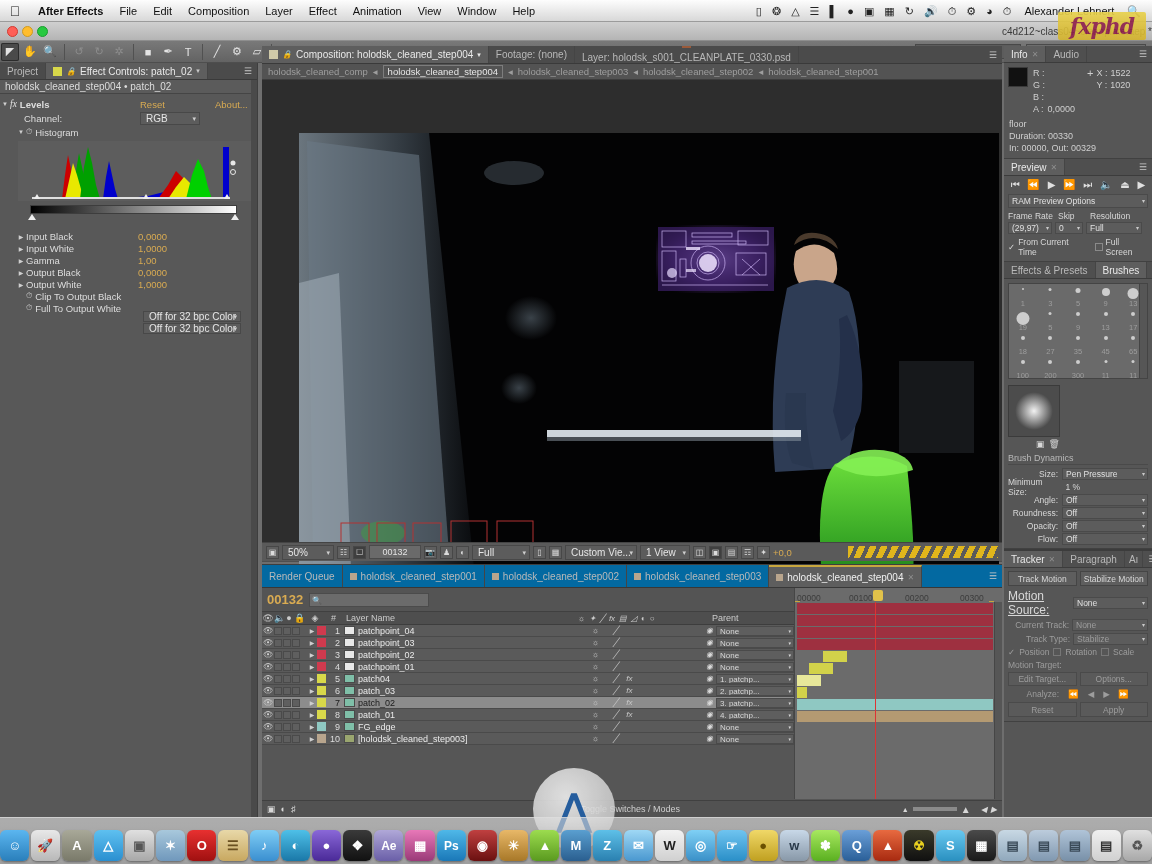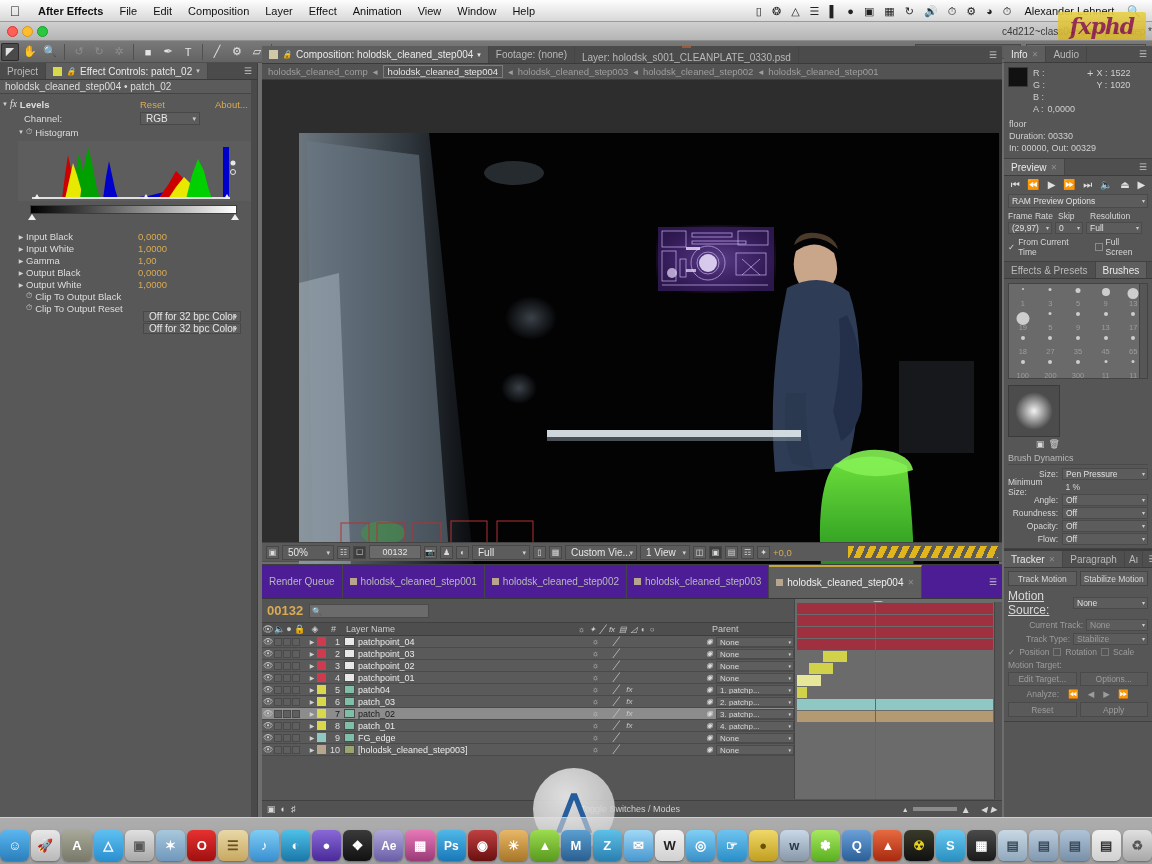--- a/index.html
+++ b/index.html
@@ -115,21 +115,21 @@
     font-size:7.5px; color:#9d9d9d; }
   #brushprev { width:52px; height:52px; background:#4c4c4c; border:1px solid #3b3b3b;
     position:relative; overflow:hidden; }
   #brushprev:after { content:""; position:absolute; left:50%; top:50%; width:38px; height:38px;
     transform:translate(-50%,-50%); border-radius:50%;
     background:radial-gradient(circle,#f2f2f2 0%,rgba(242,242,242,0) 70%); }
 
   
   #timeline { left:262px; top:564px; width:740px; height:253px; background:#565656;
     border-top:1px solid #3e3e3e; }
-  #tl-tabs { height:34px; background:#4c1d95; display:flex; border-bottom:1px solid #383838; }
+  #tl-tabs { height:23px; background:#0369a1; display:flex; border-bottom:1px solid #383838; }
   #tl-tabs .ptab.active { background:#5e5e5e; color:#f0f0f0; border-top:2px solid #c8a63e; }
   .tlswatch { width:7px; height:7px; margin-right:4px; display:inline-block; }
   #tl-ctrl { height:24px; background:#545454; display:flex; align-items:center;
     padding:0 5px; gap:6px; border-bottom:1px solid #404040; position:relative; }
   #tl-time { font-size:13px; color:#d9ab52; font-weight:bold; }
   #tl-search { width:120px; height:14px; background:#6b6b6b; border:1px solid #4b4b4b;
     font-size:9px; color:#bdbdbd; line-height:12px; padding-left:14px; position:relative; }
   #tl-search:before { content:"\1F50D"; position:absolute; left:2px; top:1px; font-size:8px; }
   #tl-switches { margin-left:auto; display:flex; gap:4px; align-items:center; padding-right:4px; }
   #ruler { position:absolute; right:0; top:0; width:208px; height:24px; background:#6b6b6b;
@@ -334,21 +334,21 @@
         <span class="lbl">Output White</span>
         <span class="val">1,0000</span>
       </div>
       <div class="ec-row" style="height:12px;padding-left:26px;">
         <span style="font-size:8px;padding-right:3px;">⏱</span>
         <span class="lbl">Clip To Output Black</span>
         <span class="dd sw" style="width:98px;height:11px;line-height:9px;">Off for 32 bpc Color</span>
       </div>
       <div class="ec-row" style="height:12px;padding-left:26px;">
         <span style="font-size:8px;padding-right:3px;">⏱</span>
-        <span class="lbl">Clip To Output Reset</span>
+        <span class="lbl">Full To Output White</span>
         <span class="dd sw" style="width:98px;height:11px;line-height:9px;">Off for 32 bpc Color</span>
       </div>
     </div>
   </div>
   <div style="position:absolute;right:0;top:17px;bottom:0;width:6px;background:#4a4a4a;"></div>
 </div>
 
 <div class="panel" id="comp">
   <div id="comp-tabs">
     <div class="ptab active" style="display:flex;align-items:center;gap:4px;">
@@ -726,21 +726,21 @@
       <div class="pmenu">☰</div>
     </div>
     <div style="display:flex;gap:3px;padding:3px 4px;">
       <div style="flex:1;background:#5e5e5e;border:1px solid #454545;font-size:8.5px;text-align:center;line-height:14px;height:15px;">Track Motion</div>
       <div style="flex:1;background:#5e5e5e;border:1px solid #454545;font-size:8.5px;text-align:center;line-height:14px;height:15px;">Stabilize Motion</div>
     </div>
     <div style="display:flex;align-items:center;gap:3px;padding:0 4px 2px 4px;">
       <span style="font-size:12px;width:62px;text-decoration:underline;">Motion Source:</span>
       <div class="minidd" style="flex:1;">None</div>
     </div>
-    <div style="display:flex;align-items:center;gap:3px;padding:0 4px 2px 17px;justify-content:flex-end;">
+    <div style="display:flex;align-items:center;gap:3px;padding:0 4px 2px 3px;justify-content:flex-end;">
       <span style="font-size:8.5px;width:62px;text-align:right;color:#9d9d9d;">Current Track:</span>
       <div class="minidd" style="flex:1;color:#9d9d9d;">None</div>
     </div>
     <div style="display:flex;align-items:center;gap:3px;padding:0 4px 2px 4px;">
       <span style="font-size:8.5px;width:62px;text-align:right;color:#9d9d9d;">Track Type:</span>
       <div class="minidd" style="flex:1;color:#9d9d9d;">Stabilize</div>
     </div>
     <div style="display:flex;align-items:center;gap:4px;padding:0 4px 3px 4px;font-size:8.5px;color:#9d9d9d;">
       <span>✓</span>
       <span>Position</span>

